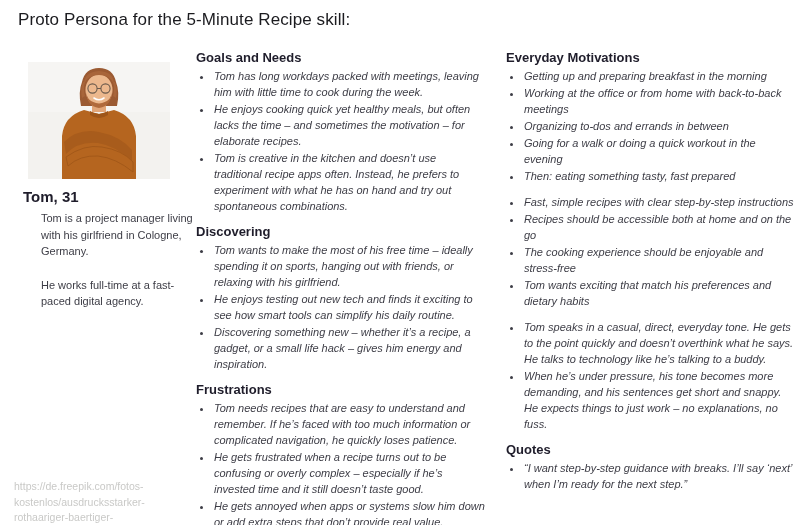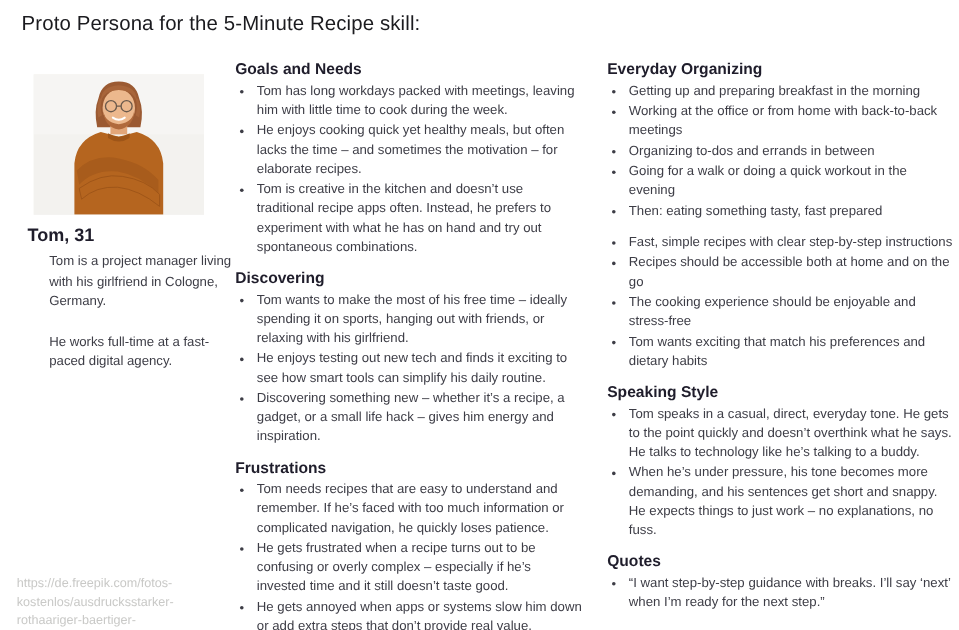--- a/index.html
+++ b/index.html
@@ -40,20 +40,21 @@
   .col-middle{left:196px;width:289px;}
   .col-right{left:506px;width:288px;}
   section + section{margin-top:10px;}
   .col h2{
     margin:0 0 3px 0;
     font-size:13px;font-weight:bold;color:#1f1d2b;
   }
   .col ul{
     margin:0;padding:0 0 0 16px;
     list-style:disc outside;
+    font-style:italic;
   }
   .col li{
     margin:0 0 1px 0;
     font-size:11px;line-height:16px;color:#3d3d46;
     padding-left:2px;
   }
   .col li::marker{font-size:9px;color:#3d3d46;}
 </style>
 </head>
 <body>
@@ -128,39 +129,38 @@
         <h2>Frustrations</h2>
         <ul>
           <li>Tom needs recipes that are easy to understand and remember. If he’s faced with too much information or complicated navigation, he quickly loses patience.</li>
           <li>He gets frustrated when a recipe turns out to be confusing or overly complex – especially if he’s invested time and it still doesn’t taste good.</li>
           <li>He gets annoyed when apps or systems slow him down or add extra steps that don’t provide real value.</li>
         </ul>
       </section>
     </div>
   <div class="col col-right">
       <section>
-        <h2>Everyday Organizing</h2>
+        <h2>Everyday Motivations</h2>
         <ul>
           <li>Getting up and preparing breakfast in the morning</li>
           <li>Working at the office or from home with back-to-back meetings</li>
           <li>Organizing to-dos and errands in between</li>
           <li>Going for a walk or doing a quick workout in the evening</li>
           <li>Then: eating something tasty, fast prepared</li>
         </ul>
       </section>
       <section>
         <ul>
           <li>Fast, simple recipes with clear step-by-step instructions</li>
           <li>Recipes should be accessible both at home and on the go</li>
           <li>The cooking experience should be enjoyable and stress-free</li>
           <li>Tom wants exciting that match his preferences and dietary habits</li>
         </ul>
       </section>
       <section>
-        <h2>Speaking Style</h2>
         <ul>
           <li>Tom speaks in a casual, direct, everyday tone. He gets to the point quickly and doesn’t overthink what he says. He talks to technology like he’s talking to a buddy.</li>
           <li>When he’s under pressure, his tone becomes more demanding, and his sentences get short and snappy. He expects things to just work – no explanations, no fuss.</li>
         </ul>
       </section>
       <section>
         <h2>Quotes</h2>
         <ul>
           <li>“I want step-by-step guidance with breaks. I’ll say ‘next’ when I’m ready for the next step.”</li>
         </ul>

